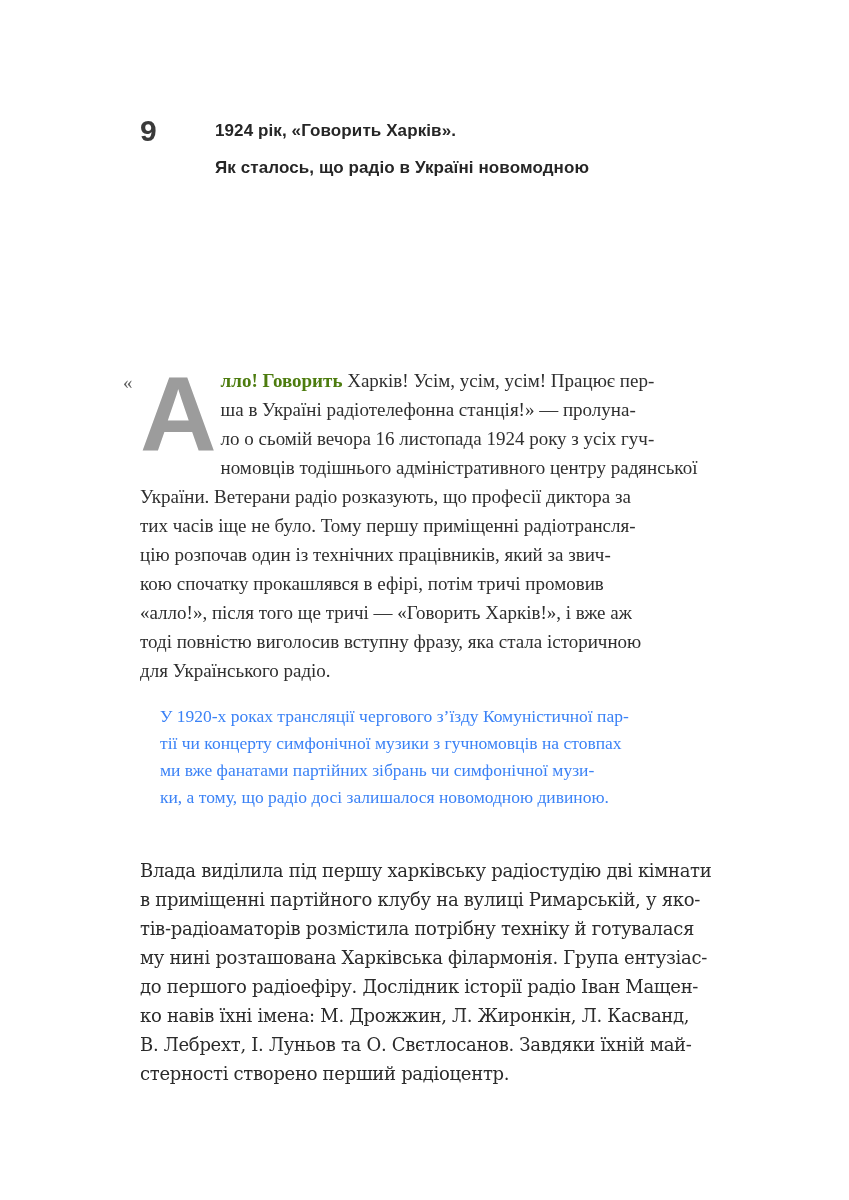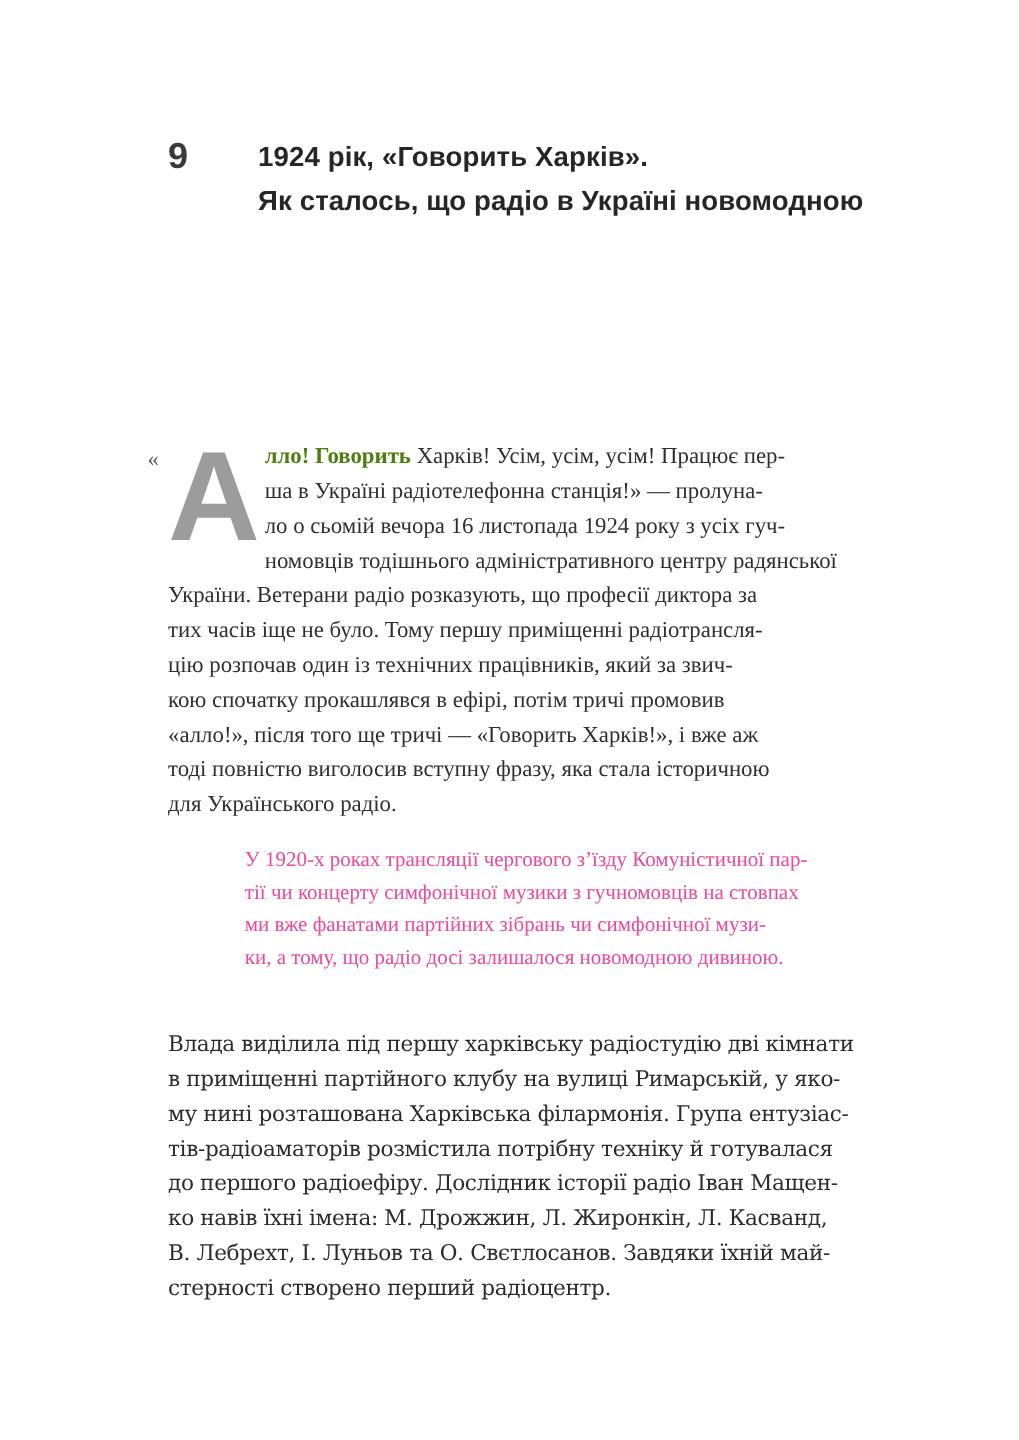--- a/index.html
+++ b/index.html
@@ -31,21 +31,21 @@
     font-family: "Liberation Sans", sans-serif;
     font-weight: bold;
     font-size: 30px;
     line-height: 37px;
     color: #3a3a3a;
   }
   .chapter-title {
     margin: 0;
     font-family: "Liberation Sans", sans-serif;
     font-weight: bold;
-    font-size: 23px;
+    font-size: 17px;
     line-height: 37px;
     color: #262626;
     letter-spacing: 0.1px;
   }
   .chapter-title .t-line { display: block; white-space: nowrap; }
 
   
   .para-1 {
     position: absolute;
     left: 140px;
@@ -76,22 +76,21 @@
   .b-line b { font-weight: bold; color: #4d7c0f; }
 
   
   .inset {
     position: absolute;
     left: 160px;
     top: 703px;
     width: 548px;
     font-size: 17.5px;
     line-height: 27px;
-    color: #ec4899;
-    margin-left: 44px;
+    color: #3b82f6;
   }
   .inset .b-line { white-space: nowrap; }
 
   
   .para-2 {
     position: absolute;
     left: 140px;
     top: 856px;
     width: 578px;
     font-family: "DejaVu Serif", serif;
@@ -133,21 +132,21 @@
   <section class="inset">
     <div class="b-line">У 1920-х роках трансляції чергового з’їзду Комуністичної пар-</div>
     <div class="b-line">тії чи концерту симфонічної музики з гучномовців на стовпах</div>
     <div class="b-line">ми вже фанатами партійних зібрань чи симфонічної музи-</div>
     <div class="b-line">ки, а тому, що радіо досі залишалося новомодною дивиною.</div>
   </section>
 
   <section class="para-2">
     <div class="b-line">Влада виділила під першу харківську радіостудію дві кімнати</div>
     <div class="b-line">в приміщенні партійного клубу на вулиці Римарській, у яко-</div>
+    <div class="b-line">тів-радіоаматорів розмістила потрібну техніку й готувалася</div>
     <div class="b-line">му нині розташована Харківська філармонія. Група ентузіас-</div>
-    <div class="b-line">тів-радіоаматорів розмістила потрібну техніку й готувалася</div>
     <div class="b-line">до першого радіоефіру. Дослідник історії радіо Іван Мащен-</div>
     <div class="b-line">ко навів їхні імена: М. Дрожжин, Л. Жиронкін, Л. Касванд,</div>
     <div class="b-line">В. Лебрехт, І. Луньов та О. Свєтлосанов. Завдяки їхній май-</div>
     <div class="b-line">стерності створено перший радіоцентр.</div>
   </section>
 
 </div>
 
 </body></html>

